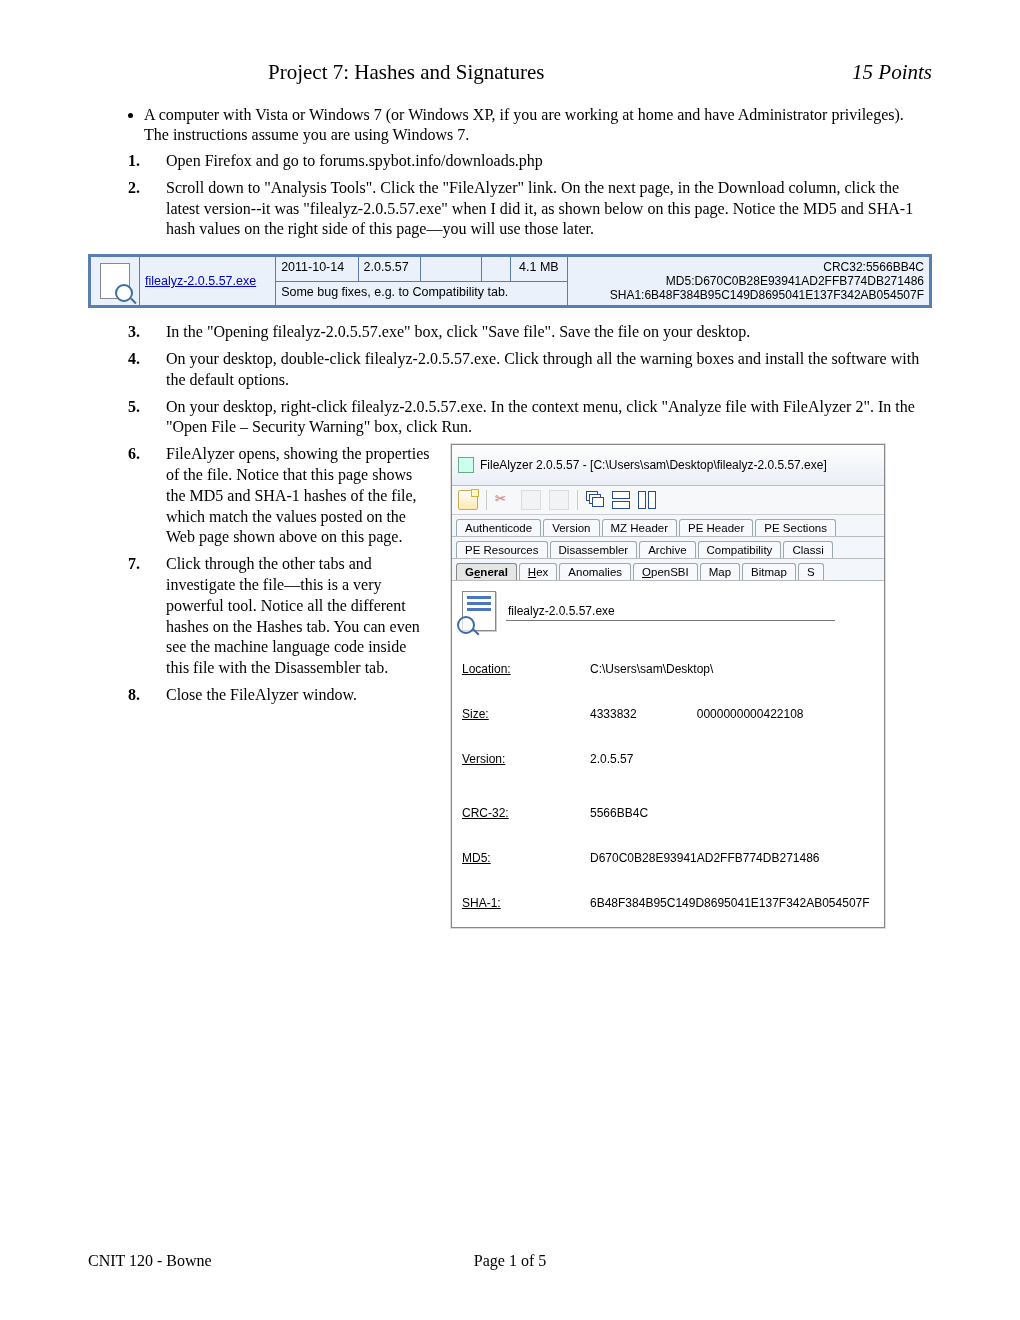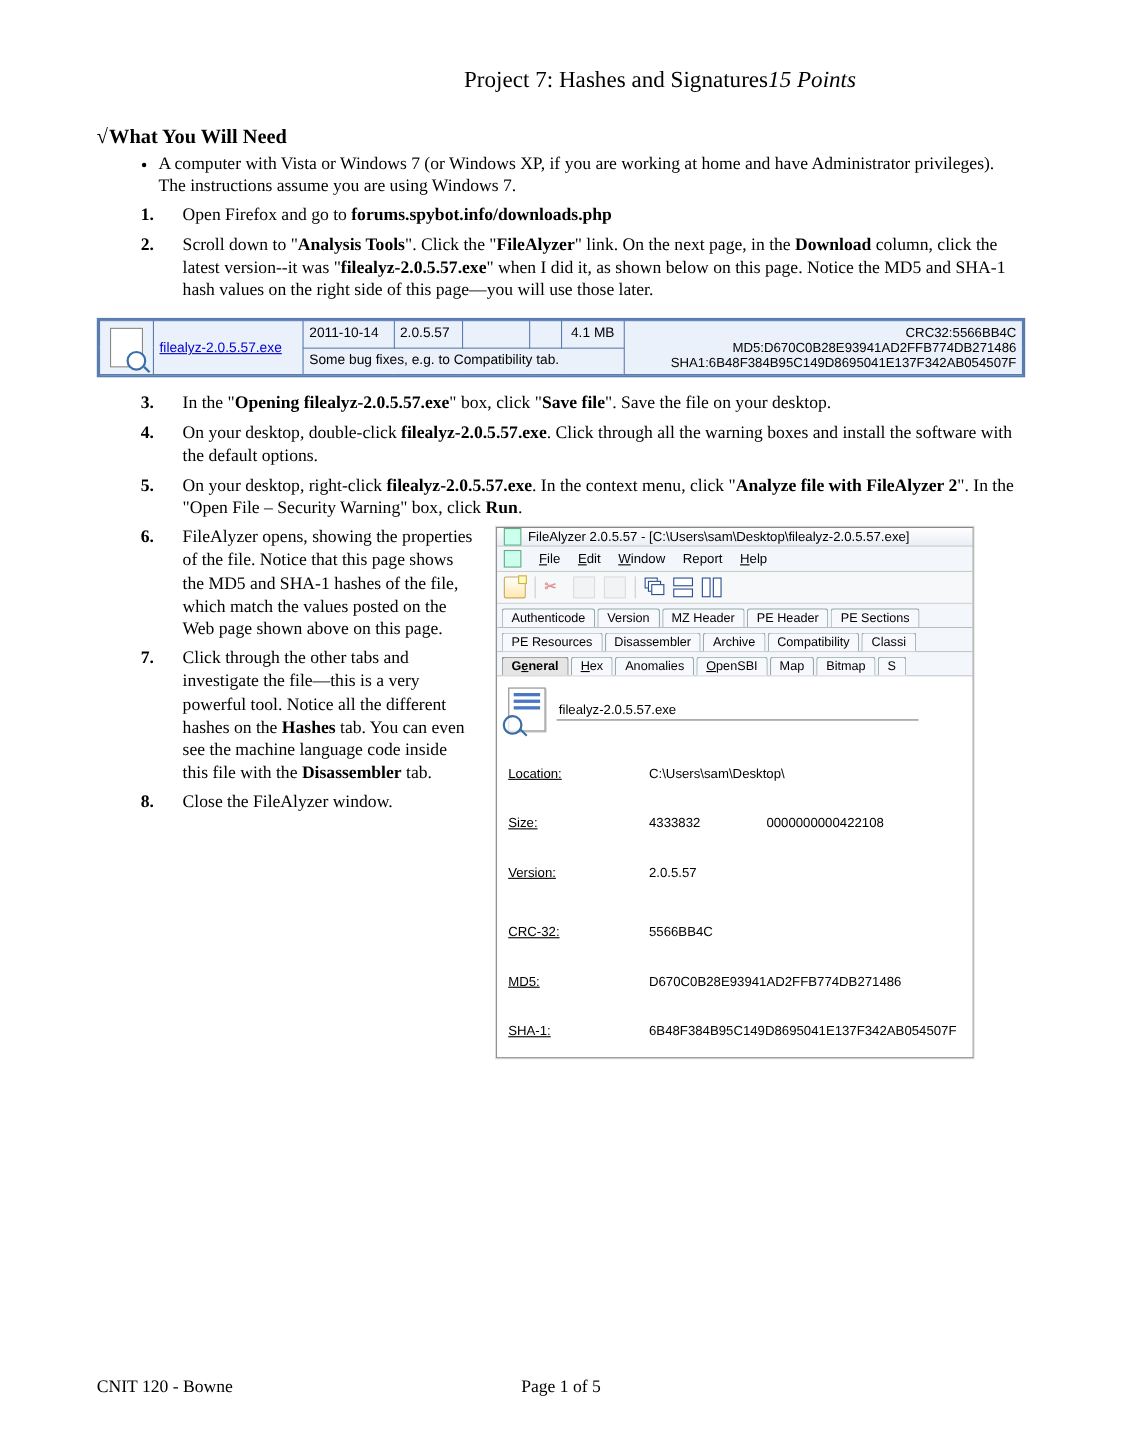--- a/index.html
+++ b/index.html
@@ -12,23 +12,23 @@
   }
   .page {
     width: 1020px;
     height: 1320px;
     position: relative;
     box-sizing: border-box;
     padding: 60px 88px 40px 88px;
   }
   .header {
     display: flex;
-    justify-content: center;
+    justify-content: space-between;
     font-size: 21px;
-    margin-bottom: 30px;
+    margin-bottom: 20px;
   }
   .header .title { margin-left: 180px; }
   .header .points { font-style: italic; }
   h2 {
     font-size: 18.5px;
     font-weight: bold;
     margin: 10px 0 4px 0;
   }
   .check::before {
     content: "√";
@@ -44,21 +44,21 @@
   ol.steps {
     margin: 2px 0 6px 0;
     padding-left: 56px;
   }
   ol.steps li {
     padding-left: 22px;
     margin-bottom: 6px;
     line-height: 1.3;
   }
   ol.steps li::marker { font-weight: bold; }
-  .bold { font-weight: bold; }
+  .bold { font-weight: normal; }
   .dl-table-wrap {
     margin: 14px 0 14px 0;
     border: 2px solid #5a7db0;
   }
   .dl-table {
     width: 100%;
     border-collapse: collapse;
     font-family: Verdana, Arial, sans-serif;
     font-size: 12.5px;
   }
@@ -109,21 +109,21 @@
     border: 1px solid #888;
     font-family: "Segoe UI", Tahoma, sans-serif;
     font-size: 12px;
     background: #fff;
     width: 432px;
     box-shadow: 0 0 0 1px #ddd;
   }
   .fa-titlebar {
     background: linear-gradient(#fefefe, #eaeef6);
     border-bottom: 1px solid #bbb;
-    padding: 0 6px;
+    padding: 12px 6px;
     display: flex;
     align-items: center;
     gap: 6px;
     font-size: 12px;
   }
   .fa-titlebar .app-icon {
     width: 14px; height: 14px; border:1px solid #6a8; background:#cfe;
   }
   .fa-menubar {
     background: #f3f6fb;
@@ -233,21 +233,20 @@
 </head>
 <body>
 
 <div class="page">
 
   <div class="header">
     <span class="title">Project 7: Hashes and Signatures</span>
     <span class="points">15 Points</span>
   </div>
 
-  <h2 class="check">What You Will Need</h2>
   <ul class="bullets">
     <li>A computer with Vista or Windows 7 (or Windows XP, if you are working at home and have Administrator privileges).  The instructions assume you are using Windows 7.</li>
   </ul>
 
   <ol class="steps" start="1">
     <li>
       <span>Open Firefox and go to </span><span class="bold">forums.spybot.info/downloads.php</span>
     </li>
     <li>
       <span>Scroll down to "</span><span class="bold">Analysis Tools</span><span>".  Click the "</span><span class="bold">FileAlyzer</span><span>" link.  On the next page, in the </span><span class="bold">Download</span><span> column, click the latest version--it was "</span><span class="bold">filealyz-2.0.5.57.exe</span><span>" when I did it, as shown below on this page.  Notice the MD5 and SHA-1 hash values on the right side of this page—you will use those later.</span>
@@ -309,28 +308,20 @@
         <li>Close the FileAlyzer window.</li>
       </ol>
     </div>
     <div class="right">
 
       <div class="fa-window">
         <div class="fa-titlebar">
           <span class="app-icon"></span>
           <span>FileAlyzer 2.0.5.57 - [C:\Users\sam\Desktop\filealyz-2.0.5.57.exe]</span>
         </div>
-        <div class="fa-menubar">
-          <span class="app-icon2"></span>
-          <span><span class="u">F</span><span>ile</span></span>
-          <span><span class="u">E</span>dit</span>
-          <span><span class="u">W</span>indow</span>
-          <span>Report</span>
-          <span><span class="u">H</span>elp</span>
-        </div>
         <div class="fa-toolbar">
           <span class="tb-btn new"></span>
           <span class="tb-sep"></span>
           <span class="tb-btn cut"></span>
           <span class="tb-btn copy1"></span>
           <span class="tb-btn copy2"></span>
           <span class="tb-sep"></span>
           <span class="tb-btn cascade">
               <span class="w w1"></span>
               <span class="w w2"></span>

